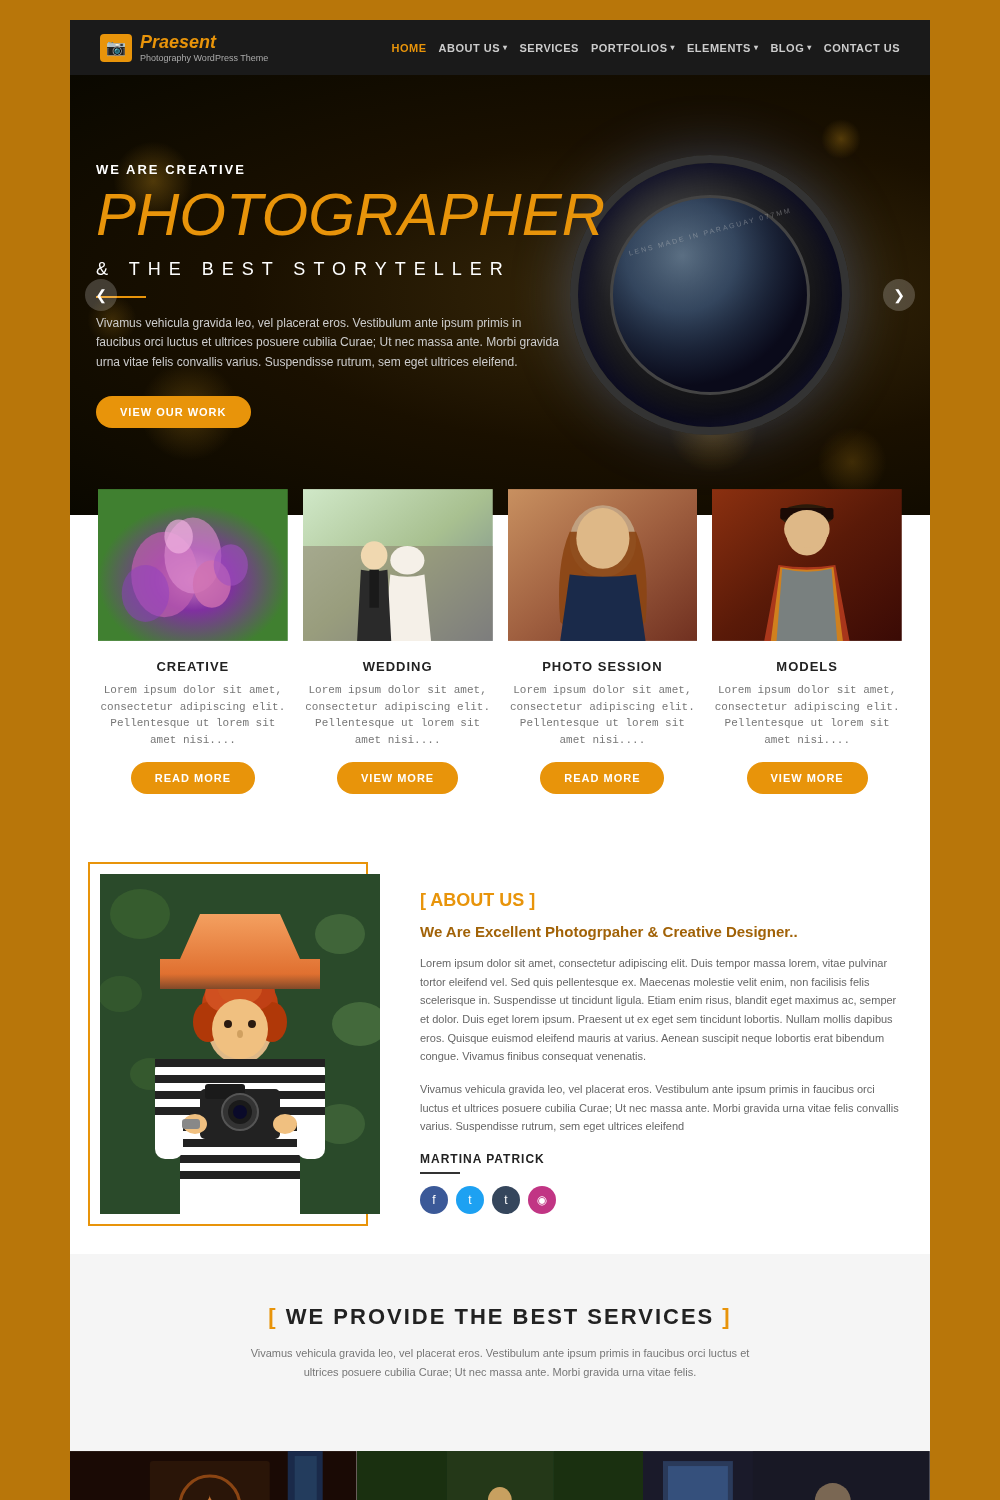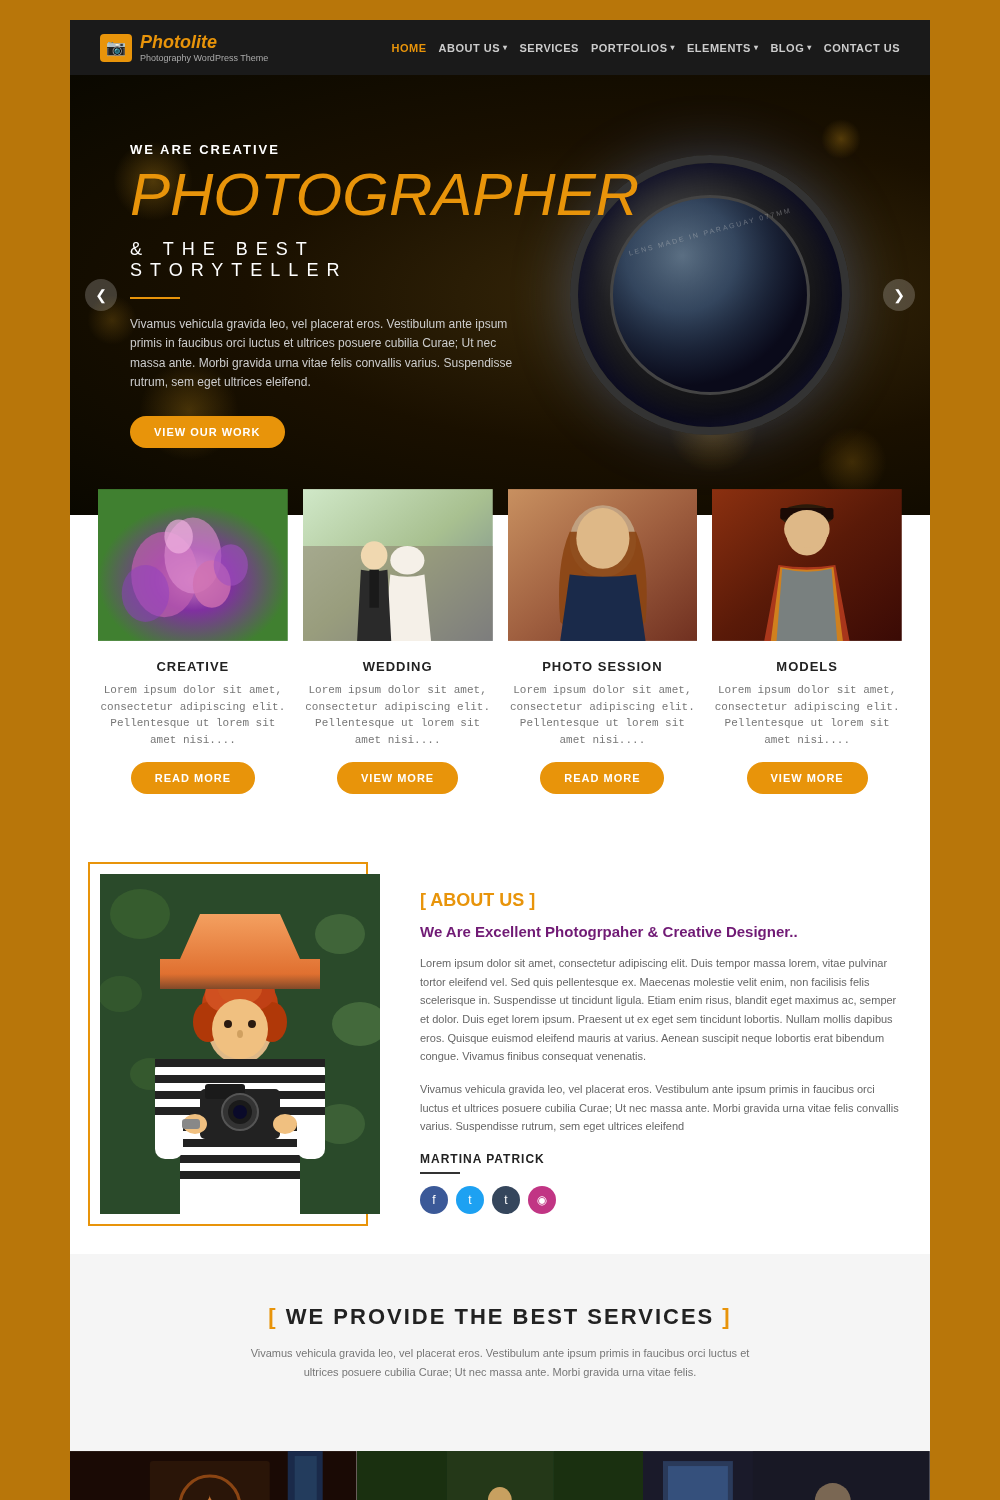--- a/index.html
+++ b/index.html
@@ -125,21 +125,21 @@
       font-size: 7px;
       text-transform: uppercase;
       letter-spacing: 2px;
       position: absolute;
       top: 30px;
       transform: rotate(-15deg);
     }
     .hero-content {
       position: relative;
       z-index: 10;
-      padding: 0 60px;
+      padding: 0 26px;
       max-width: 520px;
     }
     .hero-subtitle {
       color: #fff;
       font-size: 13px;
       font-weight: 600;
       letter-spacing: 2px;
       margin-bottom: 8px;
     }
     .hero-title {
@@ -287,21 +287,21 @@
       font-size: 18px;
       font-weight: 700;
       margin-bottom: 12px;
     }
     .section-label span {
       color: #333;
     }
     .about-heading {
       font-size: 15px;
       font-weight: 700;
-      color: #701a75;
+      color: #a16207;
       margin-bottom: 14px;
     }
     .about-text {
       font-size: 11px;
       color: #666;
       line-height: 1.7;
       margin-bottom: 14px;
     }
     .about-name {
       font-size: 12px;
@@ -382,21 +382,21 @@
   </style>
 </head>
 <body>
 
 <div class="page-wrapper">
 
   <header class="header">
     <div class="logo-area">
       <div class="logo-icon">📷</div>
       <div class="logo-text-block">
-        <div class="logo-name">Photolite</div>
+        <div class="logo-name">Praesent</div>
         <div class="logo-tagline">Photography WordPress Theme</div>
       </div>
     </div>
     <nav class="nav">
       <a class="nav-item active">HOME</a>
       <a class="nav-item">ABOUT US <span class="chevron">▾</span></a>
       <a class="nav-item">SERVICES</a>
       <a class="nav-item">PORTFOLIOS <span class="chevron">▾</span></a>
       <a class="nav-item">ELEMENTS <span class="chevron">▾</span></a>
       <a class="nav-item">BLOG <span class="chevron">▾</span></a>

